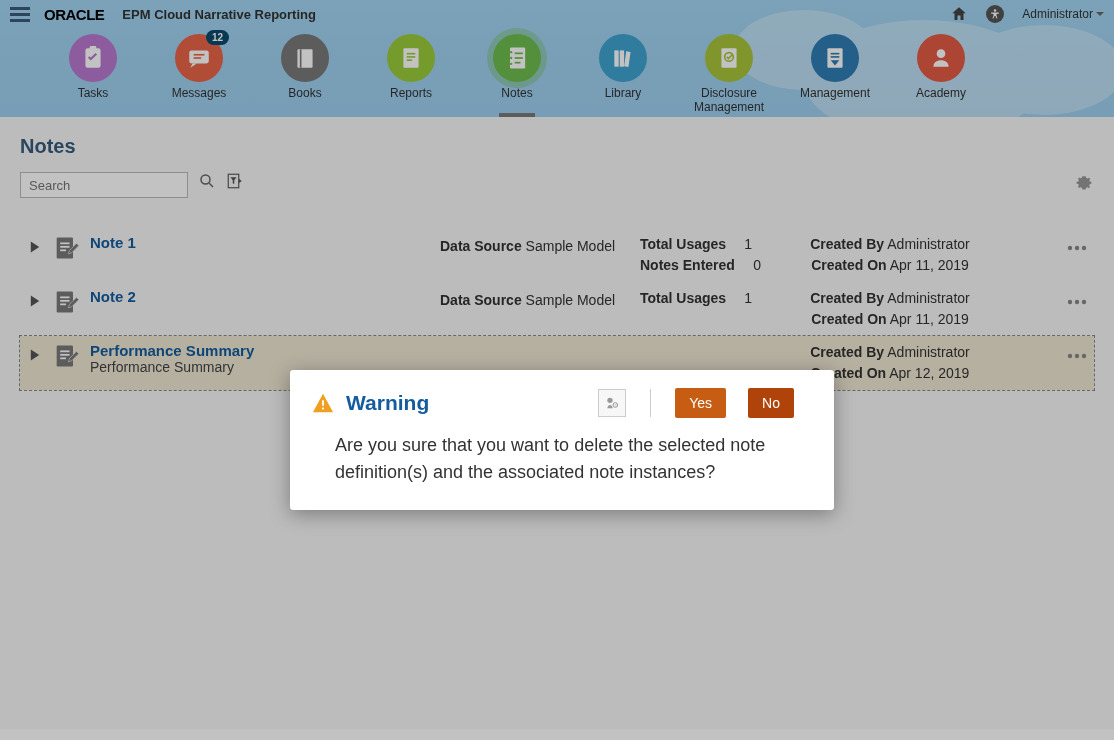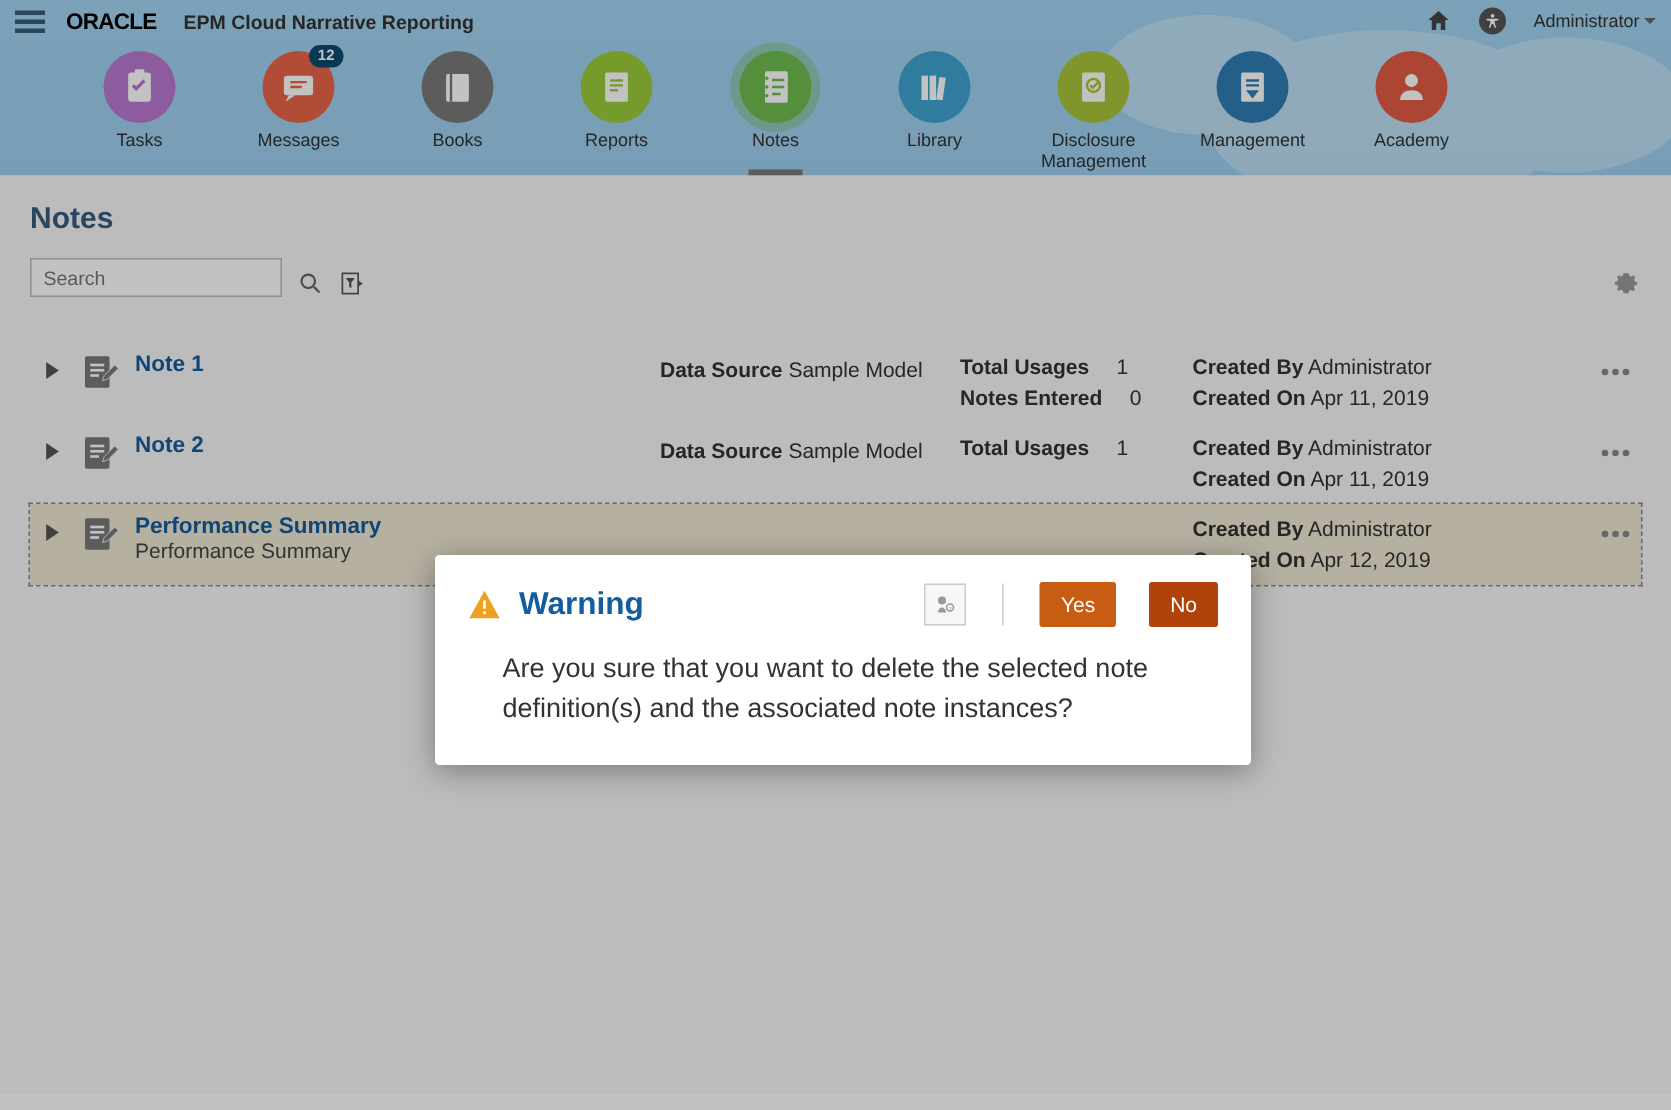--- a/index.html
+++ b/index.html
@@ -24,49 +24,49 @@
     .nav-card { display: flex; flex-direction: column; align-items: center; width: 86px; cursor: pointer; }
     .nav-icon { width: 48px; height: 48px; border-radius: 50%; display: flex; align-items: center; justify-content: center; position: relative; }
     .nav-icon.active { box-shadow: 0 0 0 6px rgba(111,189,79,0.35); }
     .nav-label { color: #333; font-size: 12px; margin-top: 4px; text-align: center; line-height: 1.2; }
     .badge { position: absolute; top: -4px; right: -6px; background: #0c4a6e; color: #fff; border-radius: 10px; font-size: 10px; padding: 2px 6px; font-weight: bold; }
     .nav-tab-indicator { position: absolute; bottom: -2px; height: 4px; width: 36px; background: #7a7a7a; }
     
     
     .content { padding: 18px 20px; background: #f7f7f7; height: calc(100% - 128px); position: relative; }
     .page-title { color: #385d7e; font-size: 20px; font-weight: bold; margin-bottom: 14px; }
-    .toolbar { display: flex; align-items: flex-end; gap: 10px; margin-bottom: 30px; }
+    .toolbar { display: flex; align-items: flex-start; gap: 10px; margin-bottom: 30px; }
     .search-input { width: 168px; height: 26px; border: 1px solid #bbb; padding: 0 8px; font-size: 13px; background: #fff; }
     .search-icon { width: 18px; height: 18px; color: #666; cursor: pointer; }
     .filter-icon { width: 18px; height: 18px; color: #555; cursor: pointer; }
     .gear-icon { margin-left: auto; color: #888; cursor: pointer; }
     
     
     .rows { margin-top: 20px; }
     .row { display: flex; align-items: flex-start; padding: 6px 6px; min-height: 54px; }
     .row.selected { background: #f0e8d4; outline: 1px dashed #888; }
     .expand { width: 14px; height: 14px; margin: 6px 10px 0 2px; cursor: pointer; }
     .expand svg { fill: #555; }
     .row-icon { width: 28px; height: 28px; margin-right: 10px; margin-top: 0px; }
     .row-main { width: 350px; }
     .row-title { color: #145c9e; font-weight: bold; font-size: 15px; }
     .row-sub { color: #444; font-size: 14px; }
     .row-ds { width: 200px; color: #333; font-size: 14px; margin-top: 4px; }
     .row-ds b { font-weight: bold; }
     .row-usage { width: 155px; font-size: 14px; line-height: 1.5; }
     .row-usage b { font-weight: bold; }
-    .row-created { width: 190px; font-size: 14px; line-height: 1.5; }
+    .row-created { width: 190px; font-size: 14px; line-height: 1.5; text-align: center; }
     .row-created b { font-weight: bold; }
     .row-actions { margin-left: auto; margin-top: 6px; cursor: pointer; }
     .dots { fill: #888; }
     .num { display: inline-block; width: 16px; text-align: right; margin-left: 10px; }
     
     
     .overlay { position: absolute; inset: 0; background: rgba(0,0,0,0.24); z-index: 5; }
-    .dialog { position: absolute; top: 370px; left: 290px; width: 544px; background: #fff; border-radius: 3px; box-shadow: 0 4px 20px rgba(0,0,0,0.35); padding: 18px 22px 24px 22px; z-index: 10; }
+    .dialog { position: absolute; top: 370px; left: 290px; width: 544px; background: #fff; border-radius: 3px; box-shadow: 0 4px 20px rgba(0,0,0,0.35); padding: 18px 40px 24px 22px; z-index: 10; }
     .dialog-head { display: flex; align-items: center; }
     .warn-icon { width: 22px; height: 22px; margin-right: 12px; }
     .dialog-title { color: #145c9e; font-size: 21px; font-weight: bold; }
     .dialog-buttons { margin-left: auto; display: flex; align-items: center; gap: 22px; }
     .pin-btn { width: 28px; height: 28px; border: 1px solid #ccc; background: #f7f7f7; display: flex; align-items: center; justify-content: center; cursor: pointer; }
     .divider { width: 1px; height: 28px; background: #ccc; margin: 0 2px; }
     .btn { border: none; padding: 7px 14px; font-size: 14px; color: #fff; cursor: pointer; border-radius: 2px; }
     .btn-yes { background: #c65d13; }
     .btn-no { background: #b0430a; }
     .dialog-body { margin-top: 14px; font-size: 18px; color: #333; line-height: 1.5; margin-left: 23px; }

